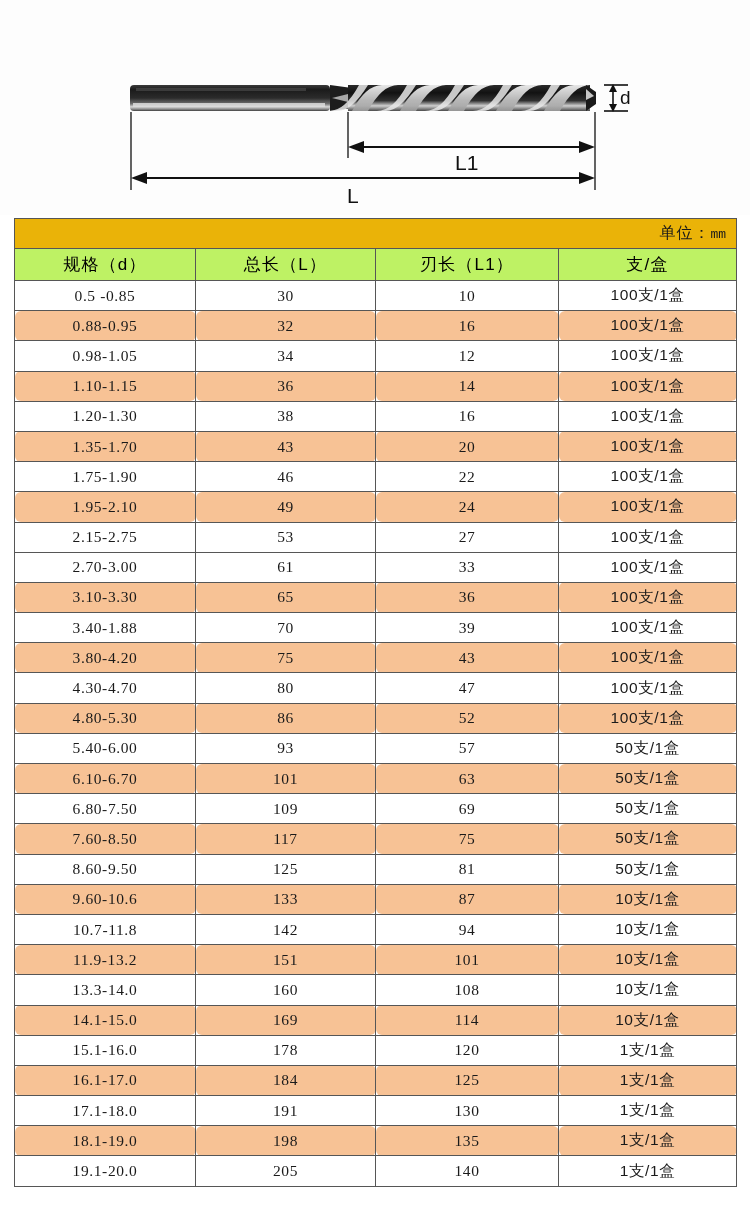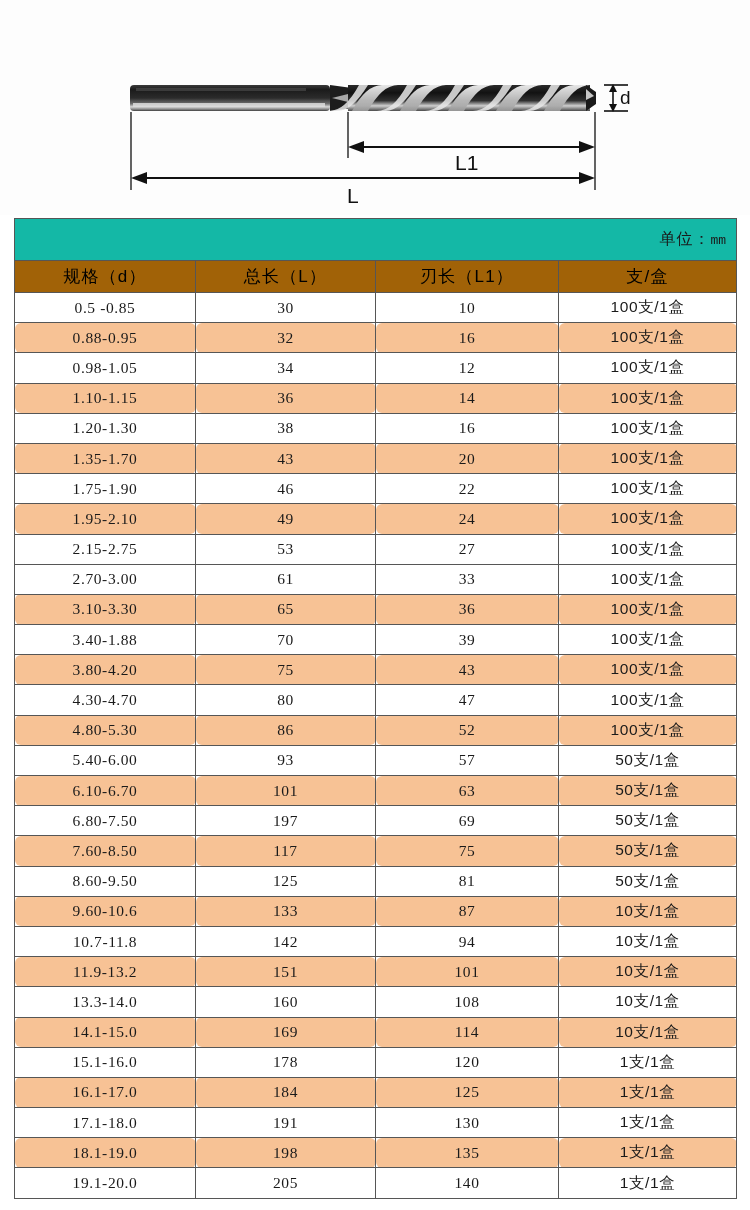--- a/index.html
+++ b/index.html
@@ -44,33 +44,33 @@
     text-align: center;
     font-weight: normal;
     padding: 0;
     height: 30.2px;
     font-size: 15.5px;
     color: #1a1a1a;
     letter-spacing: 0.6px;
   }
   
   tr.unit-row td {
-    height: 42px;
+    height: 30px;
     text-align: right;
     padding-right: 10px;
-    background: #14b8a6;
+    background: #eab308;
     font-size: 15px;
     letter-spacing: 0;
   }
   .unit-cn { font-size: 16px; letter-spacing: 1px; }
   .unit-mm { font-size: 13px; font-family: "Liberation Mono", monospace; }
 
   
   tr.head-row th {
-    background: #a16207;
+    background: #bef264;
     color: #000000;
     height: 32px;
     font-size: 17px;
     letter-spacing: 1.2px;
   }
 
   
   tr.row-odd  td { background: #ffffff; }
   tr.row-even td { background: #F7C295; border-radius: 6px; }
 
@@ -293,21 +293,21 @@
             <td class="cn">50支/1盒</td>
           </tr>
           <tr class="row-even">
             <td>6.10-6.70</td>
             <td>101</td>
             <td>63</td>
             <td class="cn">50支/1盒</td>
           </tr>
           <tr class="row-odd">
             <td>6.80-7.50</td>
-            <td>197</td>
+            <td>109</td>
             <td>69</td>
             <td class="cn">50支/1盒</td>
           </tr>
           <tr class="row-even">
             <td>7.60-8.50</td>
             <td>117</td>
             <td>75</td>
             <td class="cn">50支/1盒</td>
           </tr>
           <tr class="row-odd">

